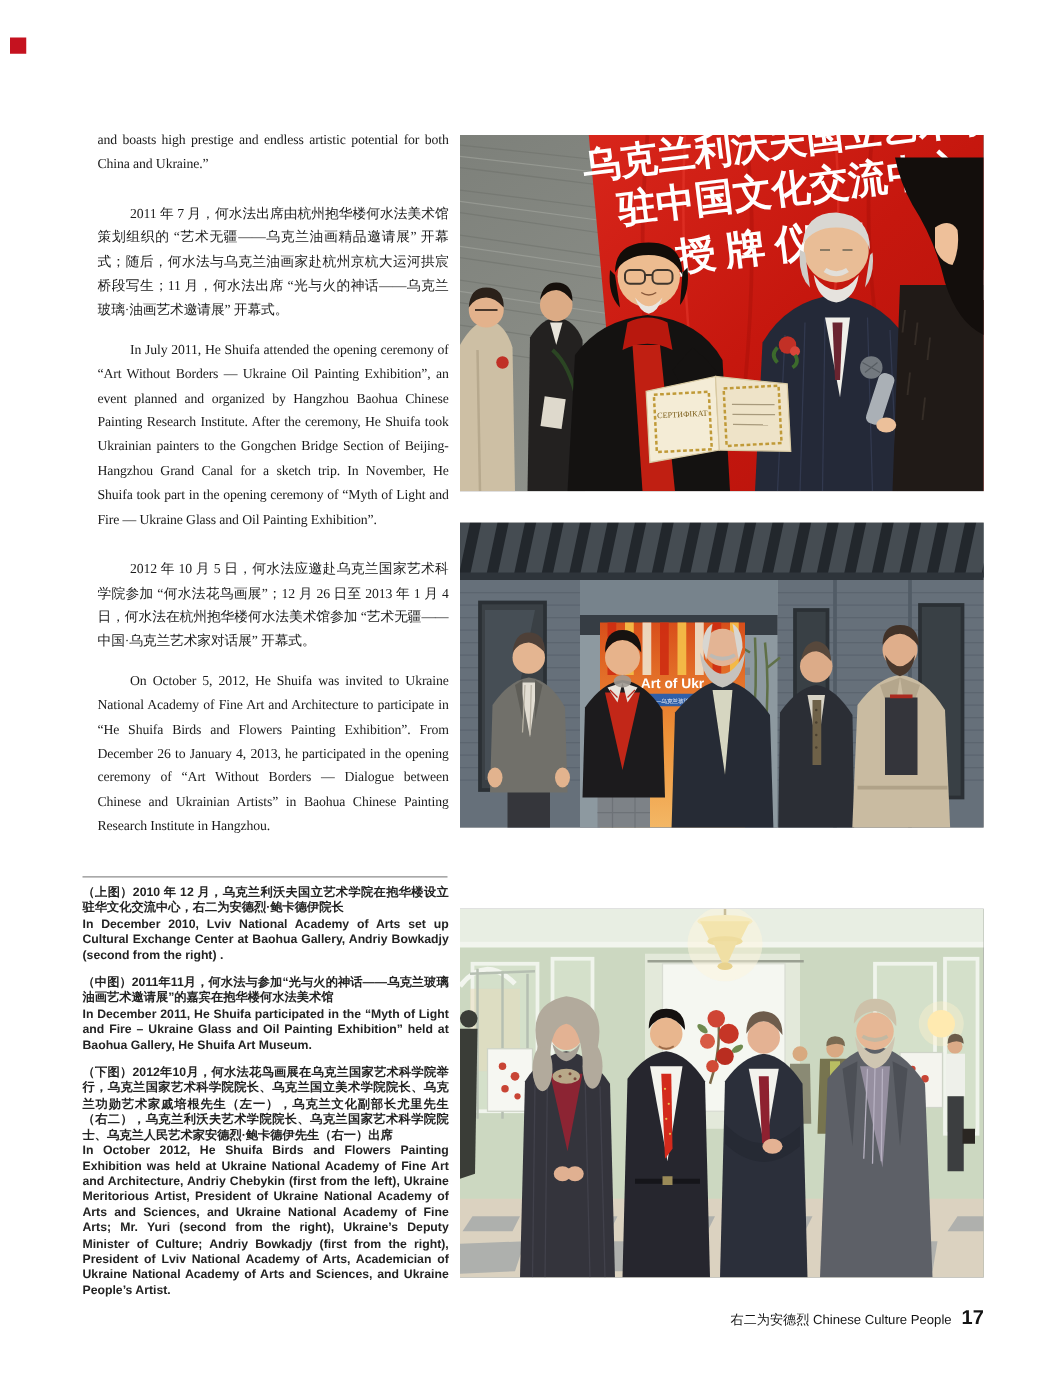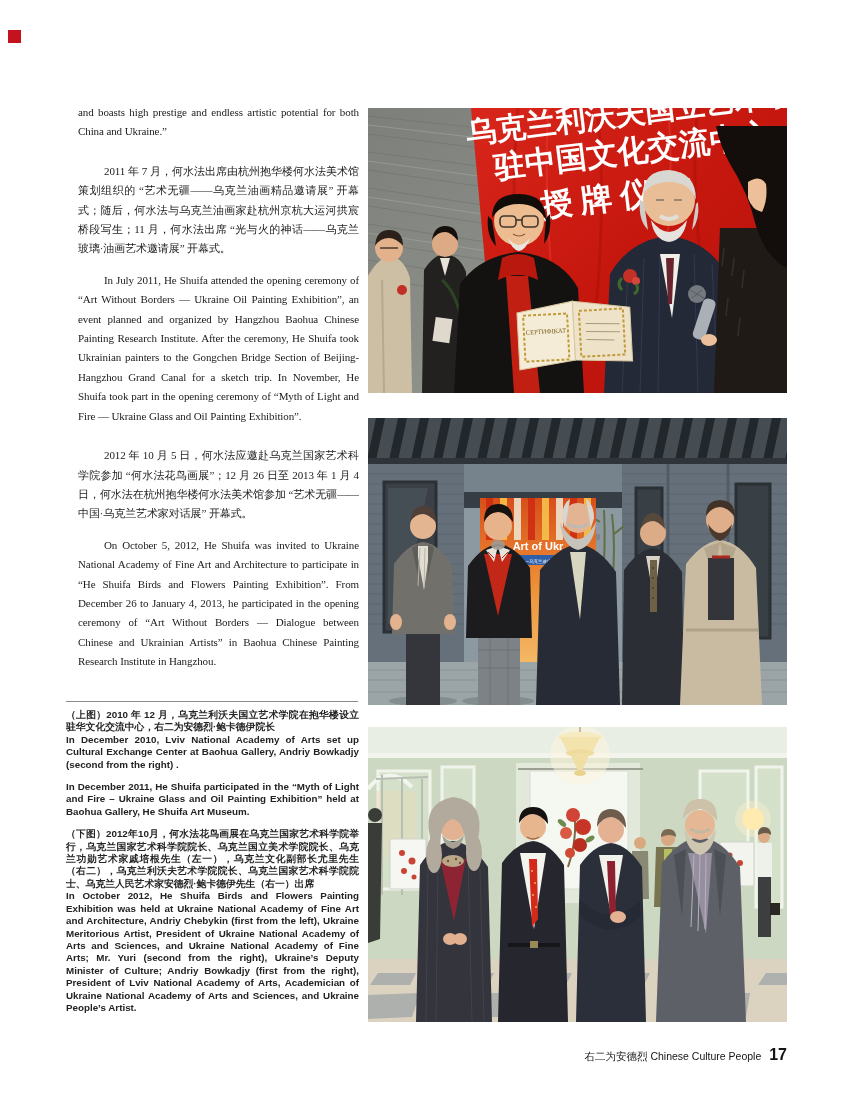--- a/index.html
+++ b/index.html
@@ -12,21 +12,21 @@
   .article p.indent{text-indent:26px;}
   .article p.big-gap{margin-bottom:20px;}
   .article p:last-child{margin-bottom:0;}
   .cap-rule{position:absolute;left:66px;top:701px;width:292px;height:1px;background:#8d8d8d;}
   .captions{position:absolute;left:66px;top:709px;width:293px;font-weight:bold;}
   .caption{margin-bottom:10px;}
   .caption div{font-family:"Liberation Sans","DejaVu Sans",sans-serif;font-size:9.8px;
                line-height:12.4px;color:#232323;text-align:justify;}
   .photo{position:absolute;left:368px;width:419px;overflow:hidden;background:#888;}
   #photo1{top:108px;height:285px;}
-  #photo2{top:418px;height:287px;}
+  #photo2{top:418px;height:244px;}
   #photo3{top:727px;height:295px;}
   .photo svg{display:block;}
   .footer{position:absolute;top:1046px;left:368px;width:419px;text-align:right;
           font-family:"Liberation Sans","DejaVu Sans",sans-serif;font-size:10.5px;color:#141414;}
   .footer .pagenum{font-weight:bold;font-size:16px;margin-left:5px;}
 </style>
 </head>
 <body>
 
 <div class="page">
@@ -42,20 +42,21 @@
   </div>
 
   <div class="cap-rule"></div>
 
   <div class="captions">
     <div class="caption">
       <div>（上图）2010 年 12 月，乌克兰利沃夫国立艺术学院在抱华楼设立驻华文化交流中心，右二为安德烈·鲍卡德伊院长</div>
       <div>In December 2010, Lviv National Academy of Arts set up Cultural Exchange Center at Baohua Gallery, Andriy Bowkadjy (second from the right) .</div>
     </div>
     <div class="caption">
+      <div>（中图）2011年11月，何水法与参加“光与火的神话——乌克兰玻璃油画艺术邀请展”的嘉宾在抱华楼何水法美术馆</div>
       <div>In December 2011, He Shuifa participated in the “Myth of Light and Fire – Ukraine Glass and Oil Painting Exhibition” held at Baohua Gallery, He Shuifa Art Museum.</div>
     </div>
     <div class="caption">
       <div>（下图）2012年10月，何水法花鸟画展在乌克兰国家艺术科学院举行，乌克兰国家艺术科学院院长、乌克兰国立美术学院院长、乌克兰功勋艺术家戚培根先生（左一），乌克兰文化副部长尤里先生（右二），乌克兰利沃夫艺术学院院长、乌克兰国家艺术科学院院士、乌克兰人民艺术家安德烈·鲍卡德伊先生（右一）出席</div>
       <div>In October 2012, He Shuifa Birds and Flowers Painting Exhibition was held at Ukraine National Academy of Fine Art and Architecture, Andriy Chebykin (first from the left), Ukraine Meritorious Artist, President of Ukraine National Academy of Arts and Sciences, and Ukraine National Academy of Fine Arts; Mr. Yuri (second from the right), Ukraine’s Deputy Minister of Culture; Andriy Bowkadjy (first from the right), President of Lviv National Academy of Arts, Academician of Ukraine National Academy of Arts and Sciences, and Ukraine People’s Artist.</div>
     </div>
   </div>
 
   <div class="photo" id="photo1">
     <svg viewBox="0 0 419 285" width="419" height="285" xmlns="http://www.w3.org/2000/svg">

